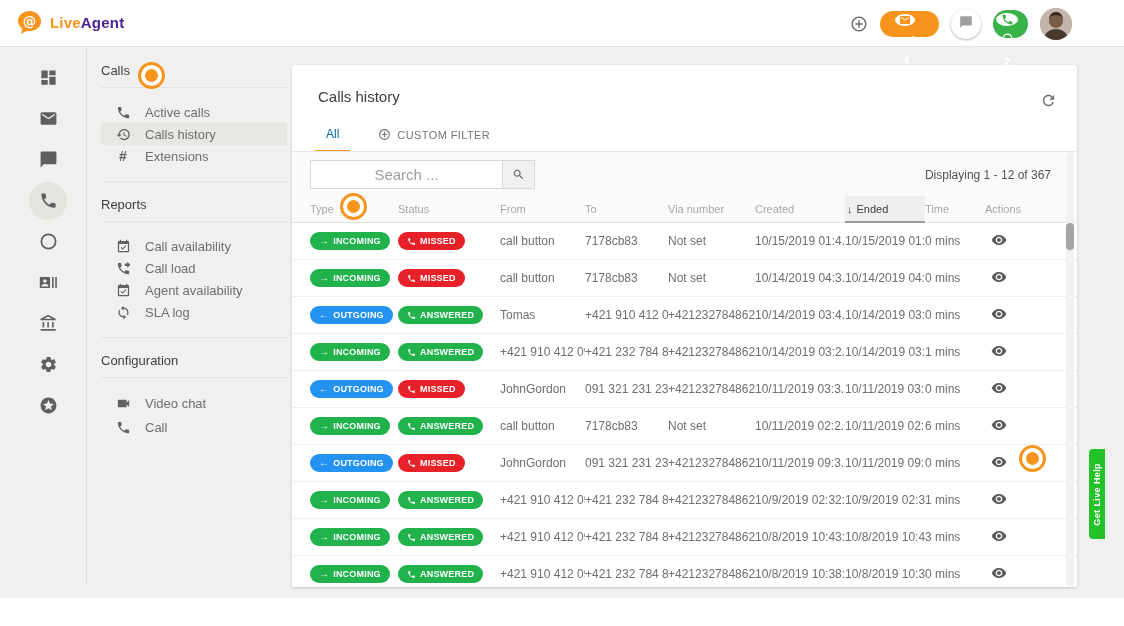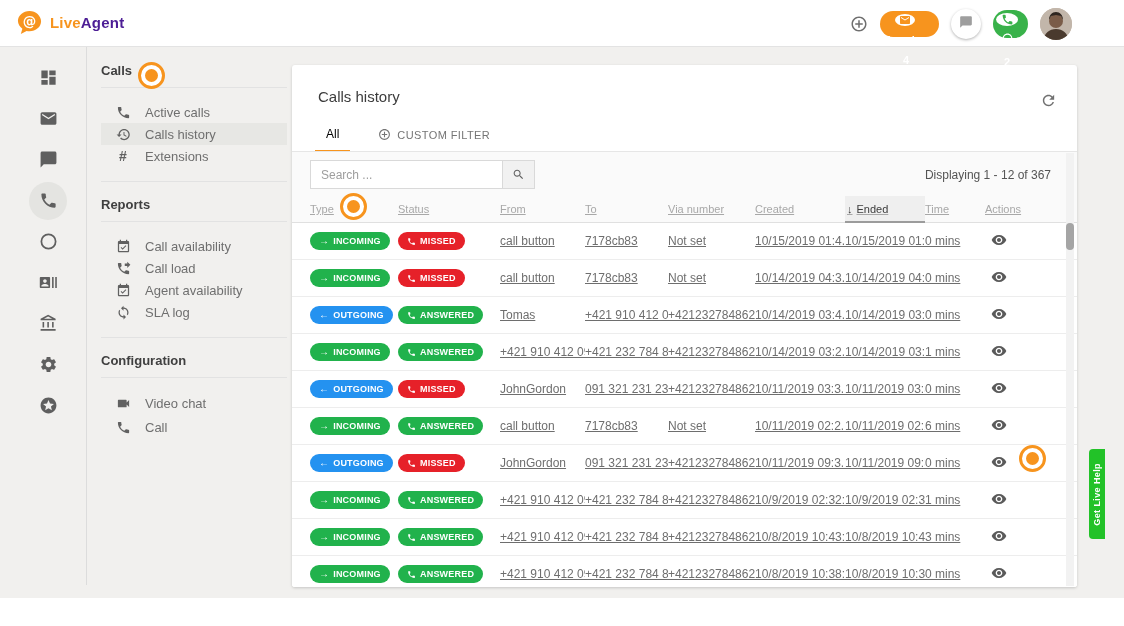--- a/index.html
+++ b/index.html
@@ -37,55 +37,55 @@
   .rail { position:absolute; left:28px; top:10px; width:40px; }
   .rail-item { width:40px; height:41px; display:flex; align-items:center; justify-content:center;
     color:#5f5f5f; cursor:pointer; position:relative; }
   .rail-item.active::before { content:""; position:absolute; width:38px; height:38px; border-radius:50%;
     background:#e4e4e1; }
   .rail-item svg, .rail-item span { position:relative; }
 
   
   .sidebar { position:absolute; left:86px; top:0; width:201px; height:538px;
     border-left:1px solid #dcdcdc; padding:14px 0 0 14px; }
-  .side-heading { font-size:13px; font-weight:700; color:#3f3f3f; padding:2px 0 9px 0; }
+  .side-heading { font-size:13px; font-weight:400; color:#3f3f3f; padding:2px 0 9px 0; }
   .side-hr { border:none; border-top:1px solid #e2e2e2; margin:0 0 13px 0; }
   .side-items { margin-bottom:14px; }
   .side-item { height:22px; display:flex; align-items:center; gap:14px; padding-left:14px;
     font-size:13px; color:#6f6f6f; cursor:pointer; }
   .side-item.selected { background:#e7e7e4; }
   .side-item .si-ic { width:16px; display:flex; justify-content:center; color:#616161;
     font-size:14px; font-weight:700; }
   .side-items.cfg .side-item { height:24px; }
 
   
   .card { position:absolute; left:292px; top:18px; width:785px; height:522px; background:#fff;
     border-radius:3px; box-shadow:0 1px 3px rgba(0,0,0,.18); overflow:hidden; }
   .card-title { position:absolute; left:26px; top:23px; font-size:15px; font-weight:500; color:#3c3c3c; }
   .refresh-btn { position:absolute; right:20px; top:27px; width:17px; height:17px; color:#707070; cursor:pointer; }
   .tabs { position:absolute; left:23px; top:62px; display:flex; gap:17px; align-items:flex-end; }
-  .tab { padding:0 11px 9px 11px; font-size:12px; color:#000000; cursor:pointer;
+  .tab { padding:0 11px 9px 11px; font-size:12px; color:#0369a1; cursor:pointer;
     border-bottom:3px solid transparent; display:flex; align-items:center; gap:6px; }
   .tab.active { border-bottom-color:#f7941e; }
   .tab.filter { font-size:11px; color:#757575; letter-spacing:.4px; }
   .tab.filter svg { color:#757575; }
   .tabs-divider { position:absolute; left:0; top:86px; width:785px; border-top:1px solid #e6e6e6; }
   .card-body { position:absolute; left:0; top:87px; width:785px; height:435px; background:#fafafa; }
 
   .search-row { position:relative; height:44px; padding:8px 18px 0 18px; }
   .search-wrap { display:flex; width:225px; }
   .search-input { width:193px; height:29px; border:1px solid #d9d9d9; background:#fff;
-    font-size:12px; color:#555; padding:0 10px; outline:none; font-family:inherit; }
+    font-size:15px; color:#555; padding:0 10px; outline:none; font-family:inherit;text-align:center; }
   .search-input::placeholder { color:#9e9e9e; }
   .search-btn { width:32px; height:29px; border:1px solid #d9d9d9; border-left:none; background:#f1f1f1;
     display:flex; align-items:center; justify-content:center; color:#616161; cursor:pointer; }
   .displaying { position:absolute; right:26px; top:16px; font-size:12px; color:#545454; }
 
   .grid-cols { display:grid; grid-template-columns:88px 102px 85px 83px 87px 90px 80px 60px 1fr;
-    align-items:center; padding:0 18px;text-decoration:underline; }
+    align-items:center; padding:0 18px; }
   .thead { height:27px; font-size:11px; color:#a8a8a8; border-bottom:1px solid #e0e0e0; }
   .th { overflow:hidden; white-space:nowrap; }
   .th-sorted { background:#efefef; color:#3c3c3c; height:27px; display:flex; align-items:center; gap:4px;
     padding-left:2px; border-bottom:2px solid #9c9c9c; margin-bottom:-1px; }
   .rows .row { height:37px; background:#fff; border-bottom:1px solid #ededed; font-size:12px; color:#6e6e6e; }
   .cell { overflow:hidden; white-space:nowrap; padding-right:6px; }
   .badge { height:18px; border-radius:9px; color:#fff; font-size:9px; font-weight:700;
     display:inline-flex; align-items:center; gap:4px; padding:0 9px; letter-spacing:.2px; }
   .badge .arr { font-size:10px; line-height:1; }
   .b-incoming,.b-answered { background:#21b24c; }

